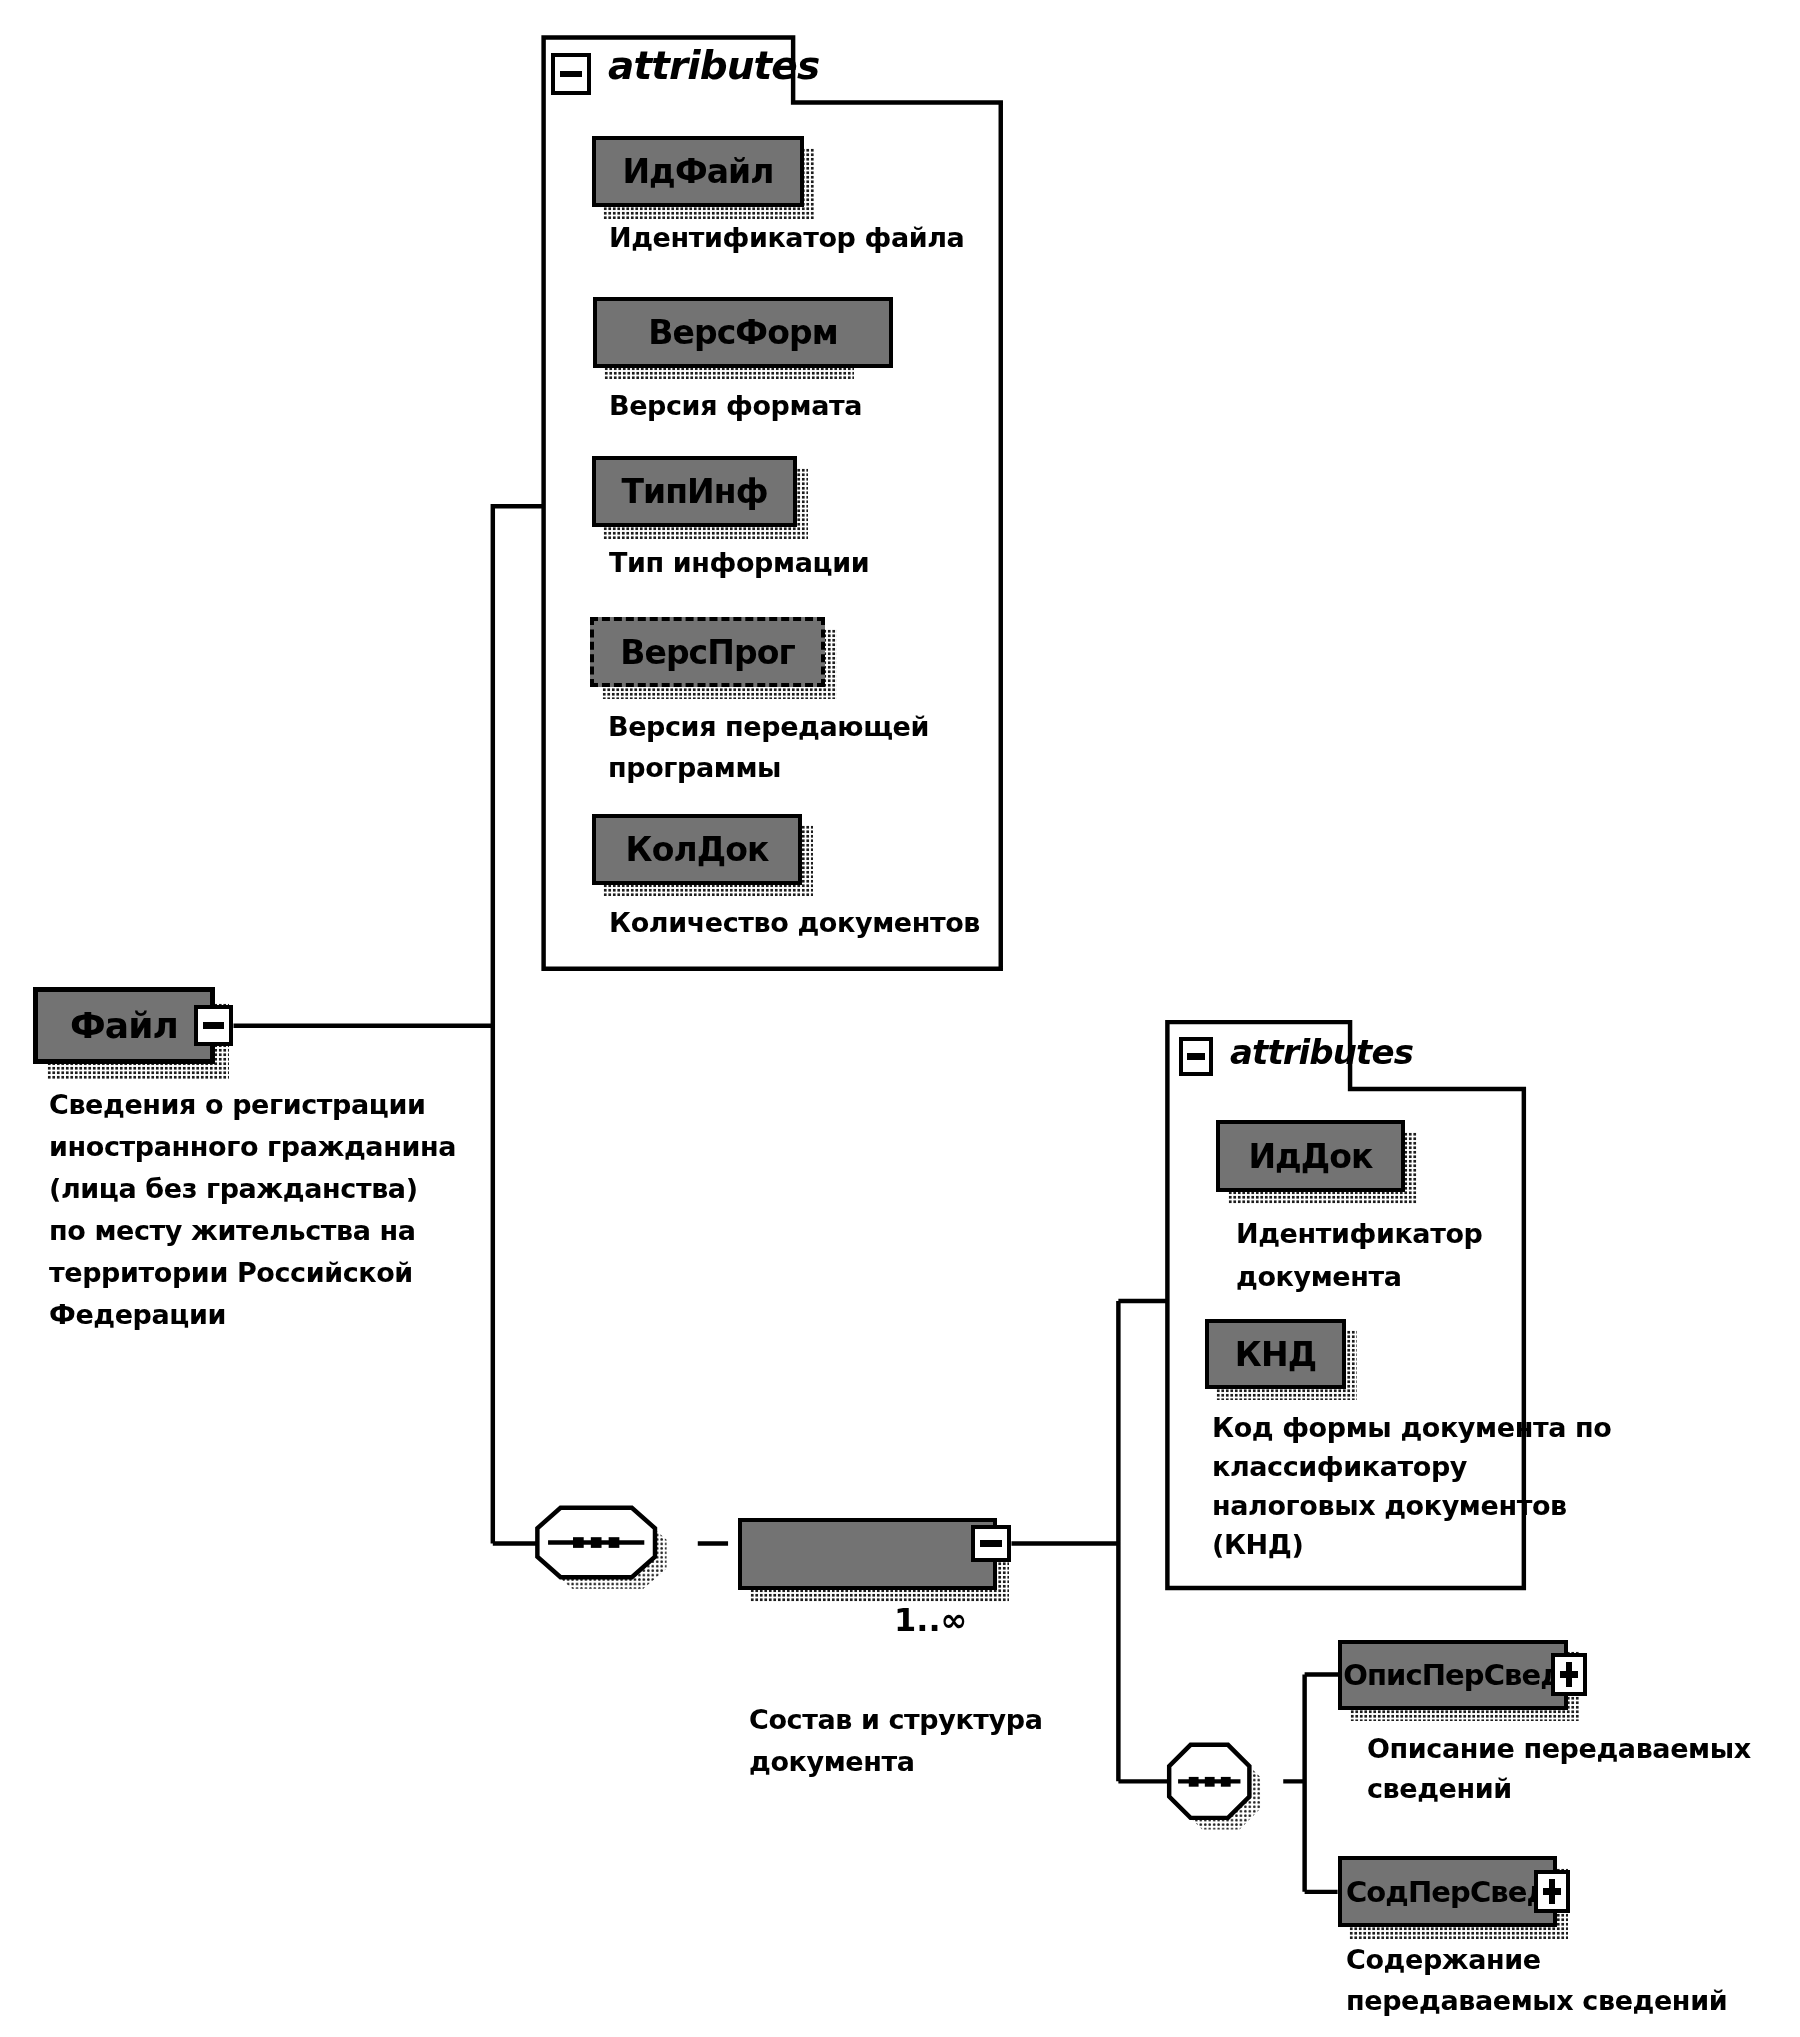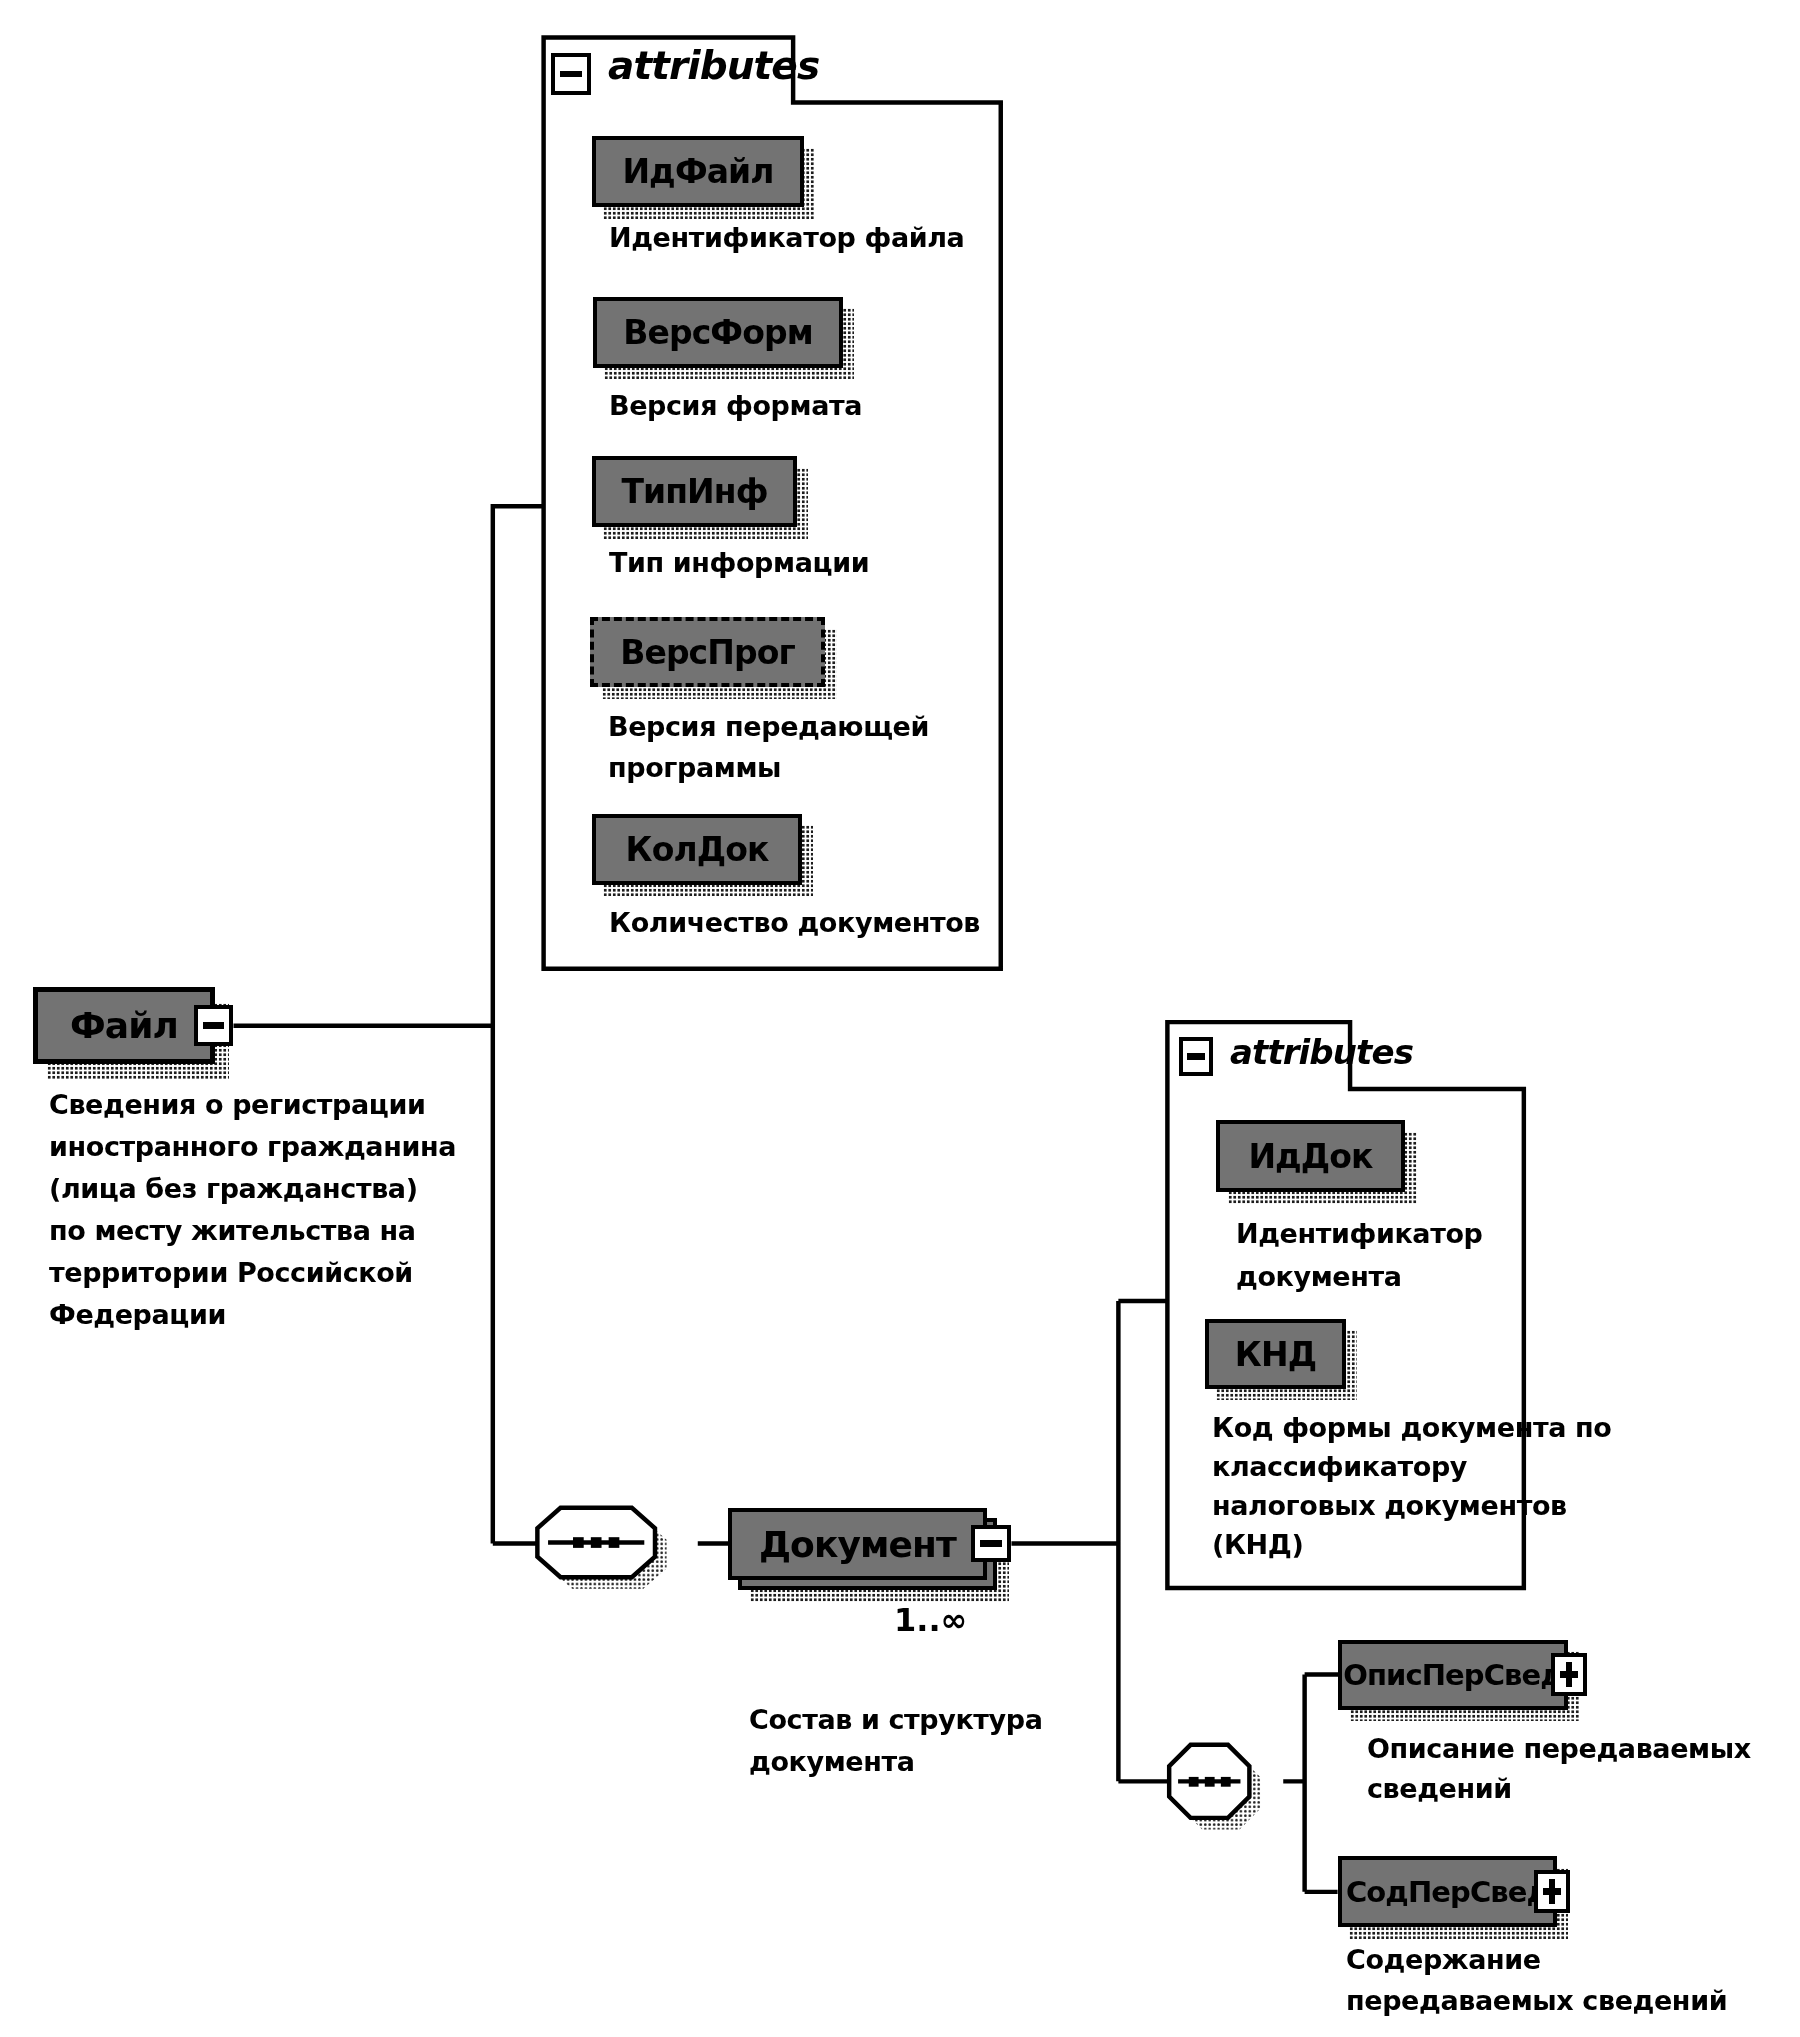--- a/index.html
+++ b/index.html
@@ -87,21 +87,21 @@
   </svg>
 
   <div class="sq" style="left:551px; top:53px; width:40px; height:42px;"></div>
   <div class="attrlabel" style="left:608px; top:43px;">attributes</div>
 
   <div class="ht" style="left:603px; top:148px; width:212px; height:71px;"></div>
   <div class="box" style="left:592px; top:136px; width:212px; height:71px;">ИдФайл</div>
   <div class="cap" style="left:609px; top:217px;">Идентификатор файла</div>
 
   <div class="ht" style="left:604px; top:308px; width:250px; height:71px;"></div>
-  <div class="box" style="left:593px; top:297px; width:250px; height:71px;">ВерсФорм</div>
+  <div class="box" style="left:593px; top:297px; width:300px; height:71px;">ВерсФорм</div>
   <div class="cap" style="left:609px; top:385px;">Версия формата</div>
 
   <div class="ht" style="left:603px; top:468px; width:205px; height:71px;"></div>
   <div class="box" style="left:592px; top:456px; width:205px; height:71px;">ТипИнф</div>
   <div class="cap" style="left:609px; top:542px;">Тип информации</div>
 
   <div class="ht" style="left:602px; top:629px; width:235px; height:70px;"></div>
   <div class="box dashed" style="left:590px; top:617px; width:235px; height:70px;">ВерсПрог</div>
   <div class="cap" style="left:608px; top:706px;">Версия передающей
 программы</div>
@@ -115,21 +115,20 @@
   <div class="sq" style="left:194px; top:1005px; width:39px; height:41px;"></div>
   <div class="cap" style="left:49px; top:1084px; line-height:42px;">Сведения о регистрации
 иностранного гражданина
 (лица без гражданства)
 по месту жительства на
 территории Российской
 Федерации</div>
 
   <div class="ht" style="left:750px; top:1530px; width:259px; height:72px;"></div>
   <div class="box" style="left:738px; top:1518px; width:259px; height:72px;"></div>
-  <div class="box big" style="left:728px; top:1508px; width:259px; height:72px;">Документ</div>
   <div class="sq" style="left:971px; top:1525px; width:40px; height:37px;"></div>
   <div class="card" style="left:894px; top:1601px;">1..∞</div>
   <div class="cap" style="left:749px; top:1654px; line-height:42px;margin-top:45px;">Состав и структура
 документа</div>
 
   <div class="sq" style="left:1179px; top:1037px; width:34px; height:39px;"></div>
   <div class="attrlabel" style="left:1230px; top:1032px; font-size:34px;">attributes</div>
 
   <div class="ht" style="left:1228px; top:1132px; width:189px; height:72px;"></div>
   <div class="box" style="left:1216px; top:1120px; width:189px; height:72px;">ИдДок</div>

